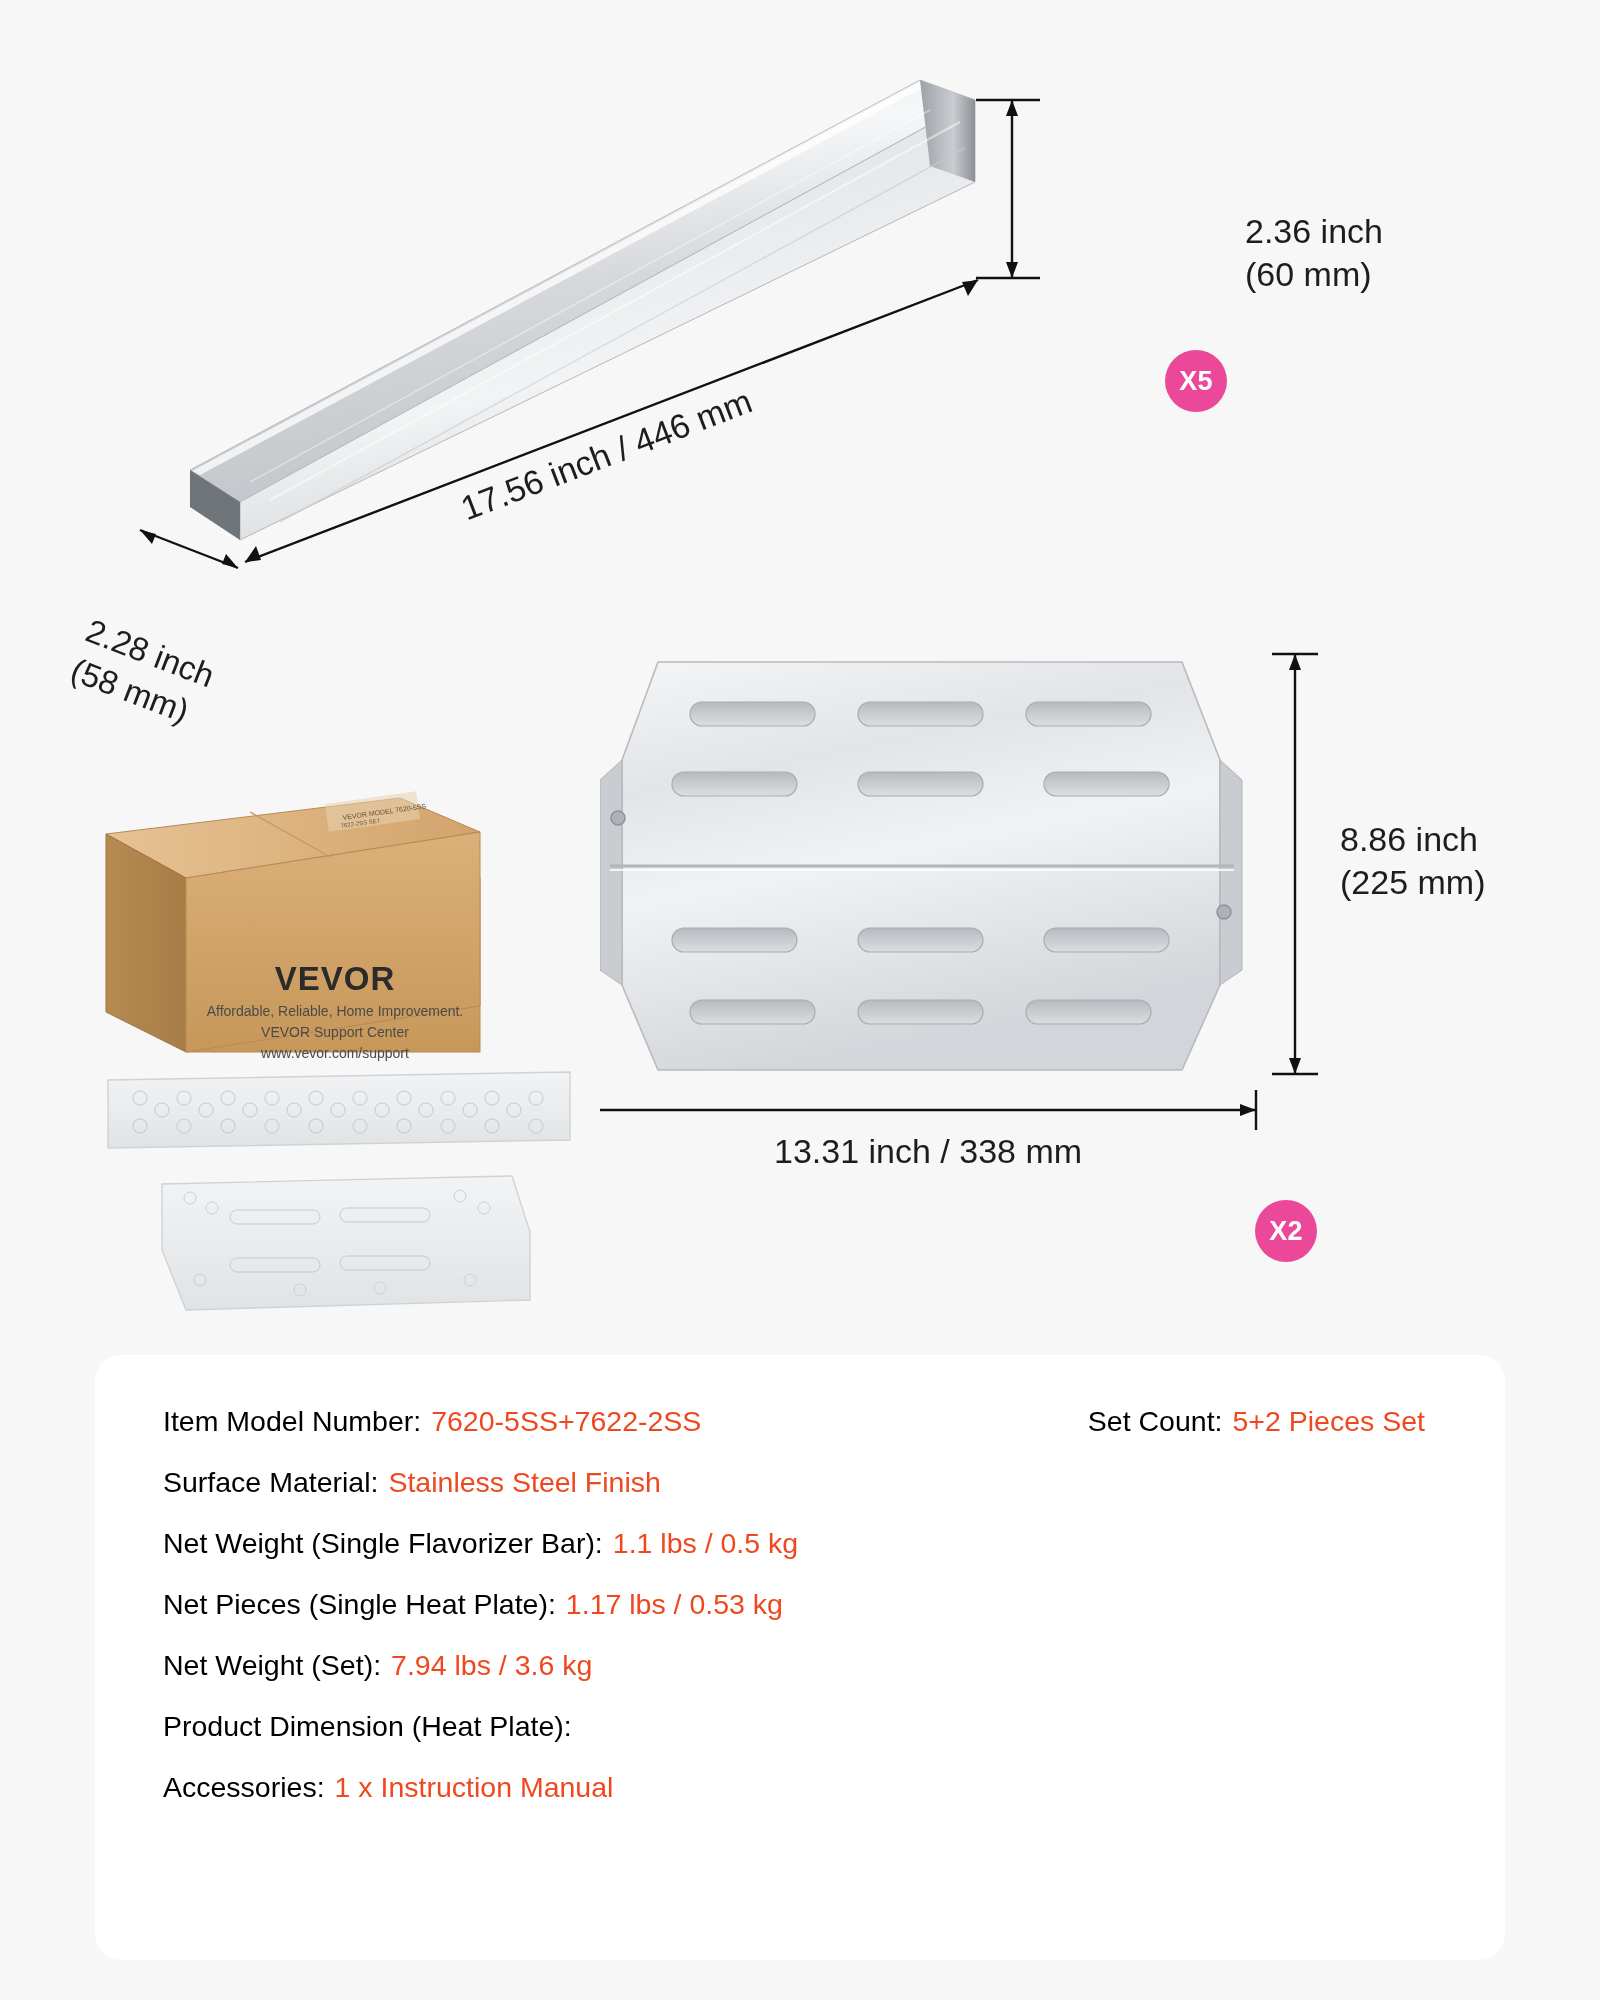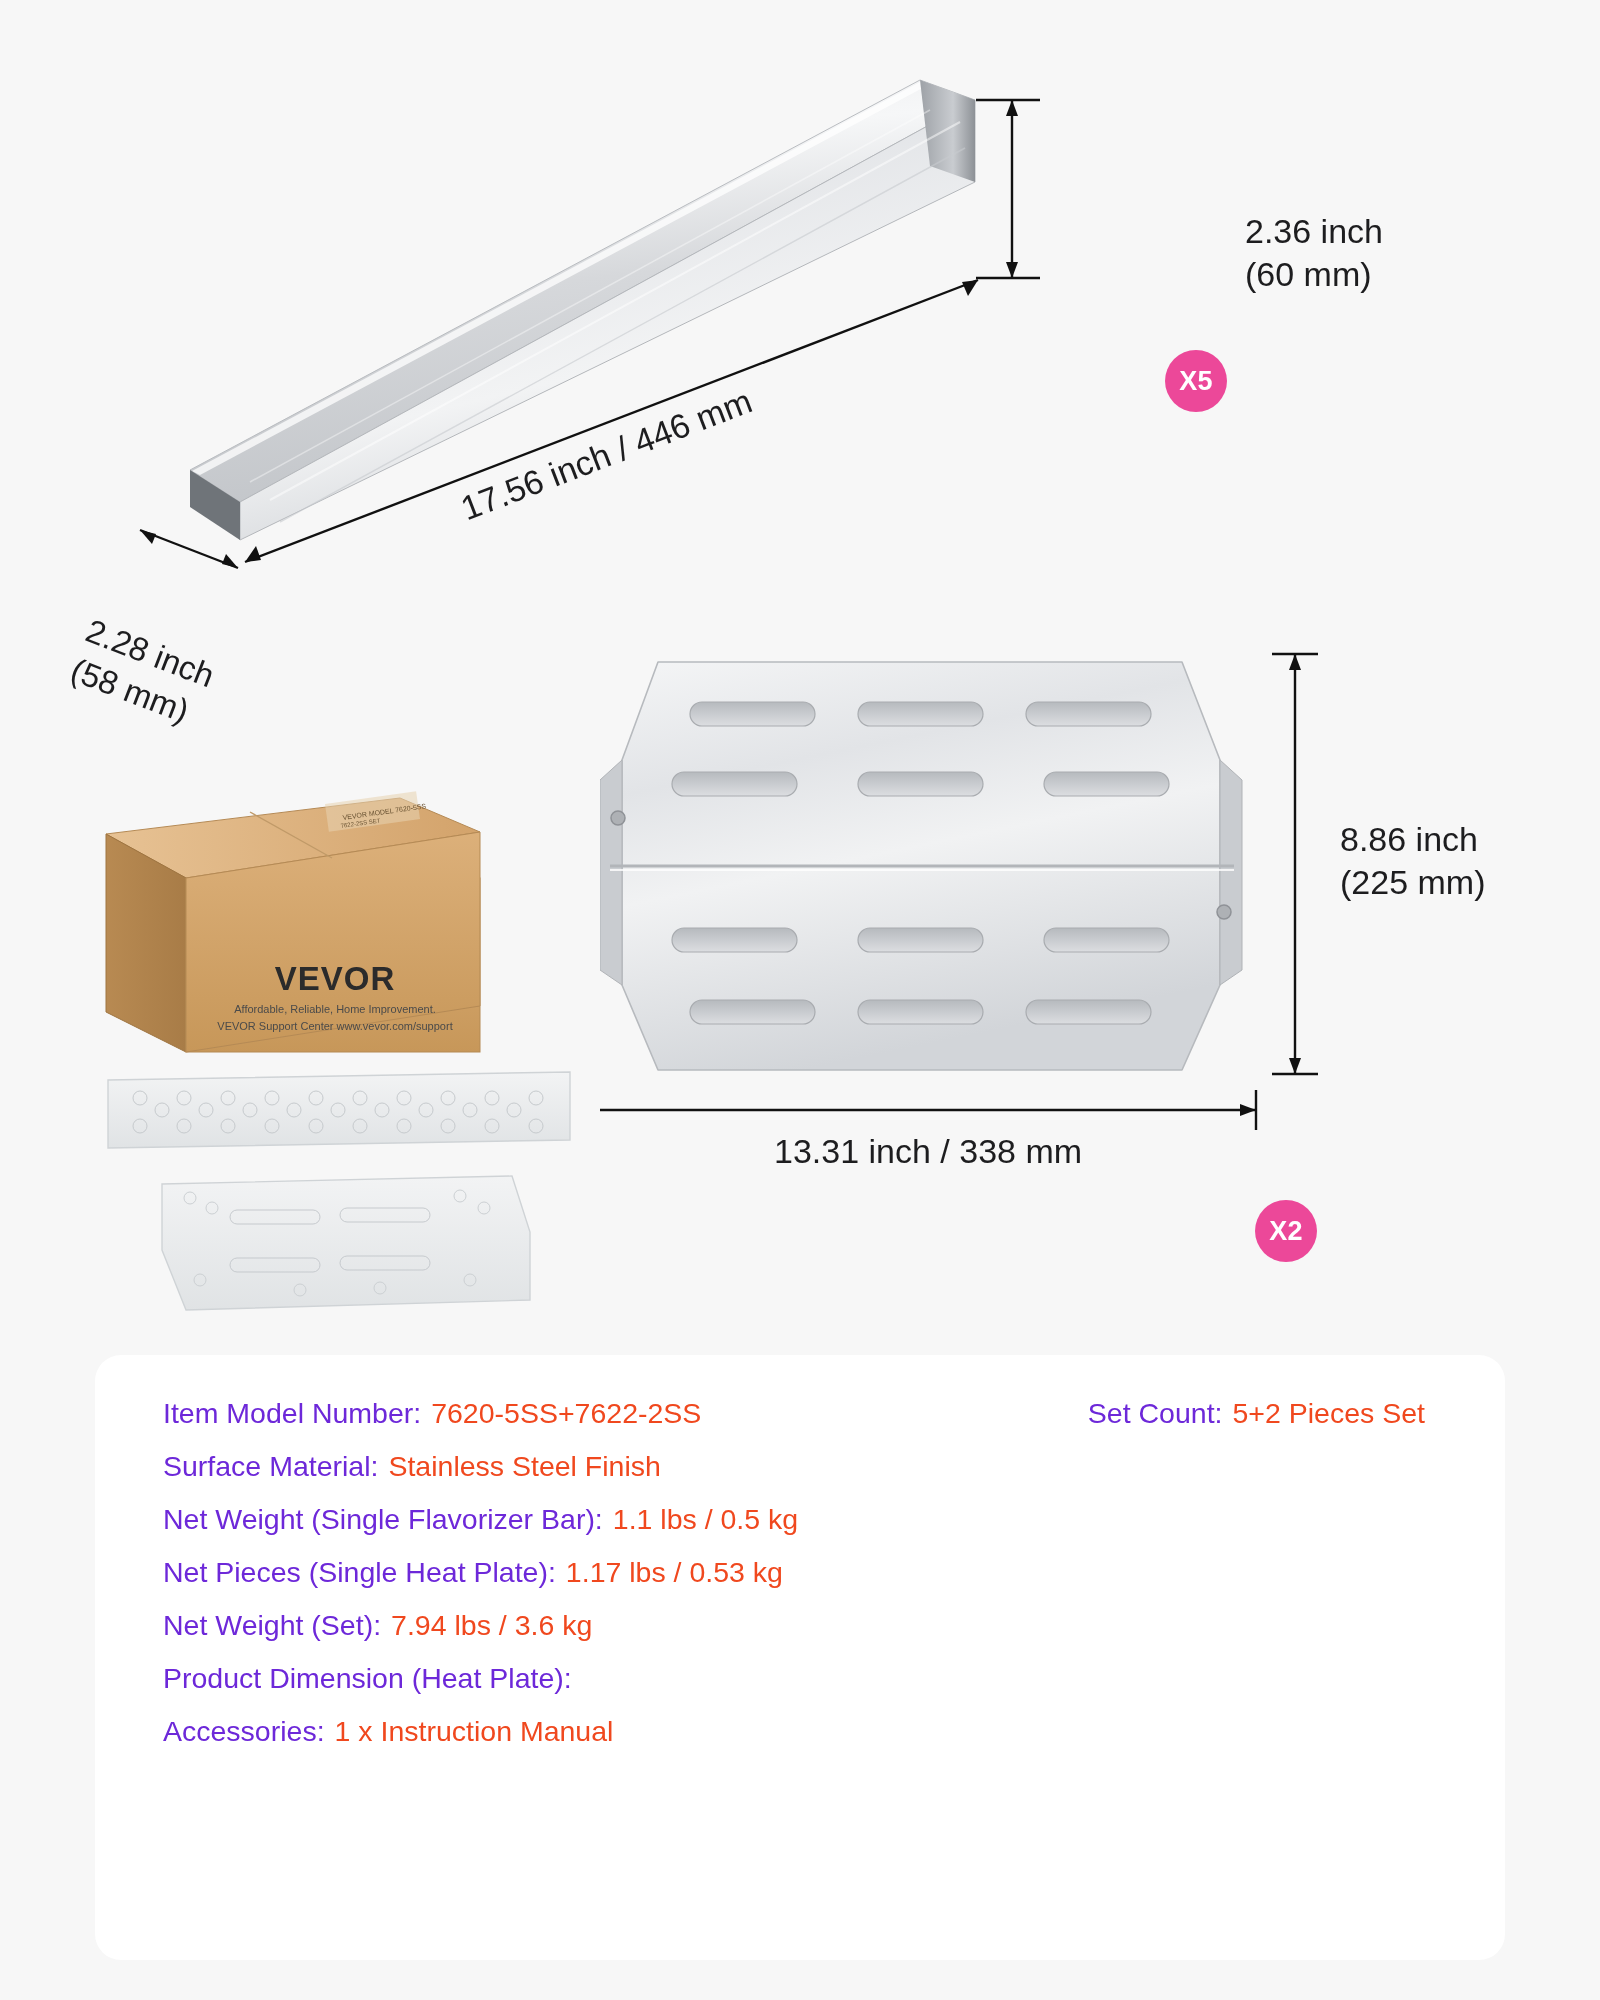--- a/index.html
+++ b/index.html
@@ -47,40 +47,40 @@
 
   .brand {
     position:absolute;
     left:calc(50% - 0px);
     transform:translateX(-50%);
     text-align:center;
   }
   .brand-name {
     font-size:33px; font-weight:bold; color:#2b2b2b; letter-spacing:1px;
   }
-  .brand-sub { font-size:11px; color:#4a4a4a; margin-top:3px; line-height:1.5;}
+  .brand-sub { font-size:14px; color:#4a4a4a; margin-top:3px; line-height:1.5;}
 
   
   .spec-card {
     position:absolute;
     left:95px; top:1355px;
     width:1410px; height:605px;
     background:#ffffff;
     border-radius:26px;
   }
   .spec-inner { padding:42px 60px 0 68px; }
   .spec-row {
     display:flex;
     align-items:baseline;
     margin-bottom:20px;
     font-size:28.5px;
     color:#1d1d1f;
     white-space:nowrap;
   }
-  .spec-label { color:#6d28d9; font-weight:normal; }
+  .spec-label { color:#000000; font-weight:normal;margin-top:8px; }
   .spec-value { color:#f0481e; font-weight:normal; margin-left:10px; }
   .row-right { margin-left:auto; display:flex; align-items:baseline; padding-right:20px;}
 </style>
 </head>
 <body>
 
 <div class="stage">
 
   <div class="bar-wrap">
     <svg class="bar-svg" width="1100" height="650" viewBox="0 0 1100 650">

